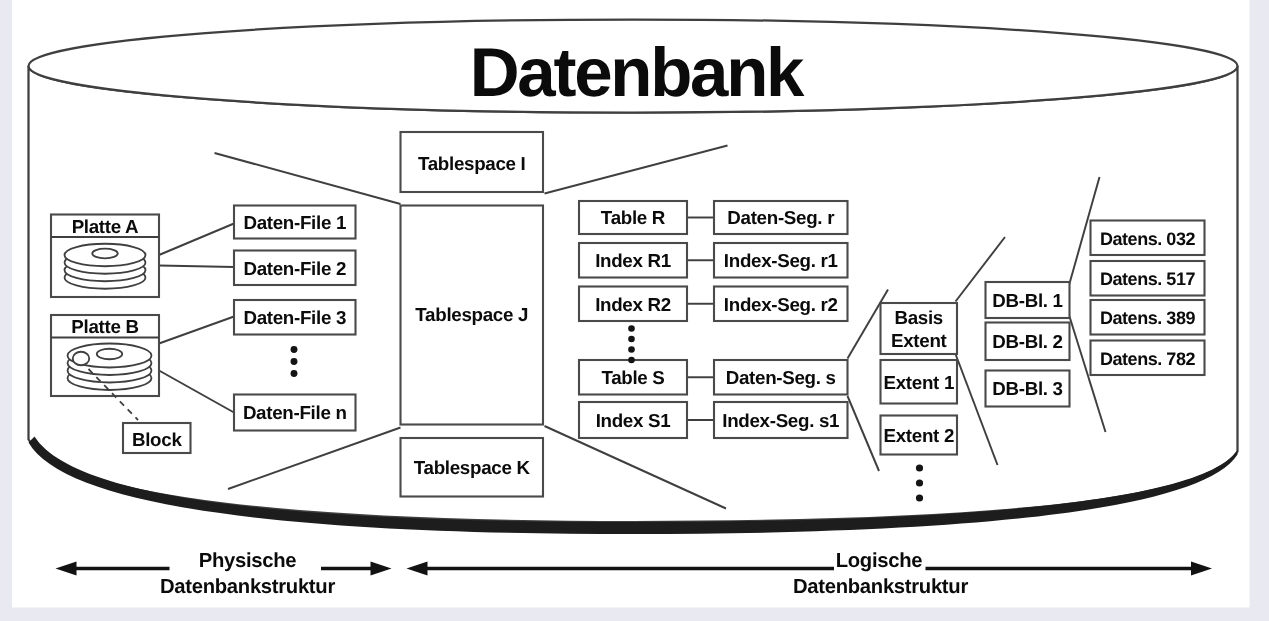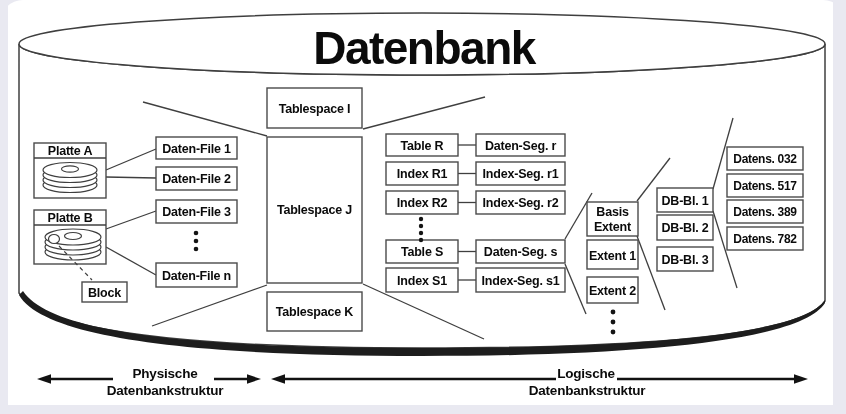--- a/index.html
+++ b/index.html
@@ -1,17 +1,17 @@
 <!DOCTYPE html>
 <html><head>
 <meta charset="utf-8">
 <style>
   html,body{margin:0;padding:0;}
   body{width:846px;height:414px;background:#e9e9f1;font-family:"Liberation Sans",sans-serif;}
-  .stage{position:relative;width:846px;height:414px;overflow:hidden;border-radius:23px;}
+  .stage{position:relative;width:846px;height:414px;overflow:hidden;}
   svg{position:absolute;left:0;top:0;}
   svg text{font-family:"Liberation Sans","DejaVu Sans",sans-serif;font-weight:bold;fill:#0b0b0b;}
   .t{font-size:12.5px;text-anchor:middle;letter-spacing:-0.2px;}
   .ts{font-size:12px;text-anchor:middle;letter-spacing:-0.3px;}
   .title{font-size:46px;text-anchor:middle;letter-spacing:-1.5px;}
   .legend{font-size:13.5px;text-anchor:middle;letter-spacing:-0.2px;}
   .bx{fill:#ffffff;stroke:#4a4a4a;stroke-width:1.4;}
   .ln{stroke:#3f3f3f;stroke-width:1.3;fill:none;}
   .cyl{fill:#ffffff;stroke:#3f3f3f;stroke-width:1.5;}
   .shadow{fill:#1d1d1d;}

